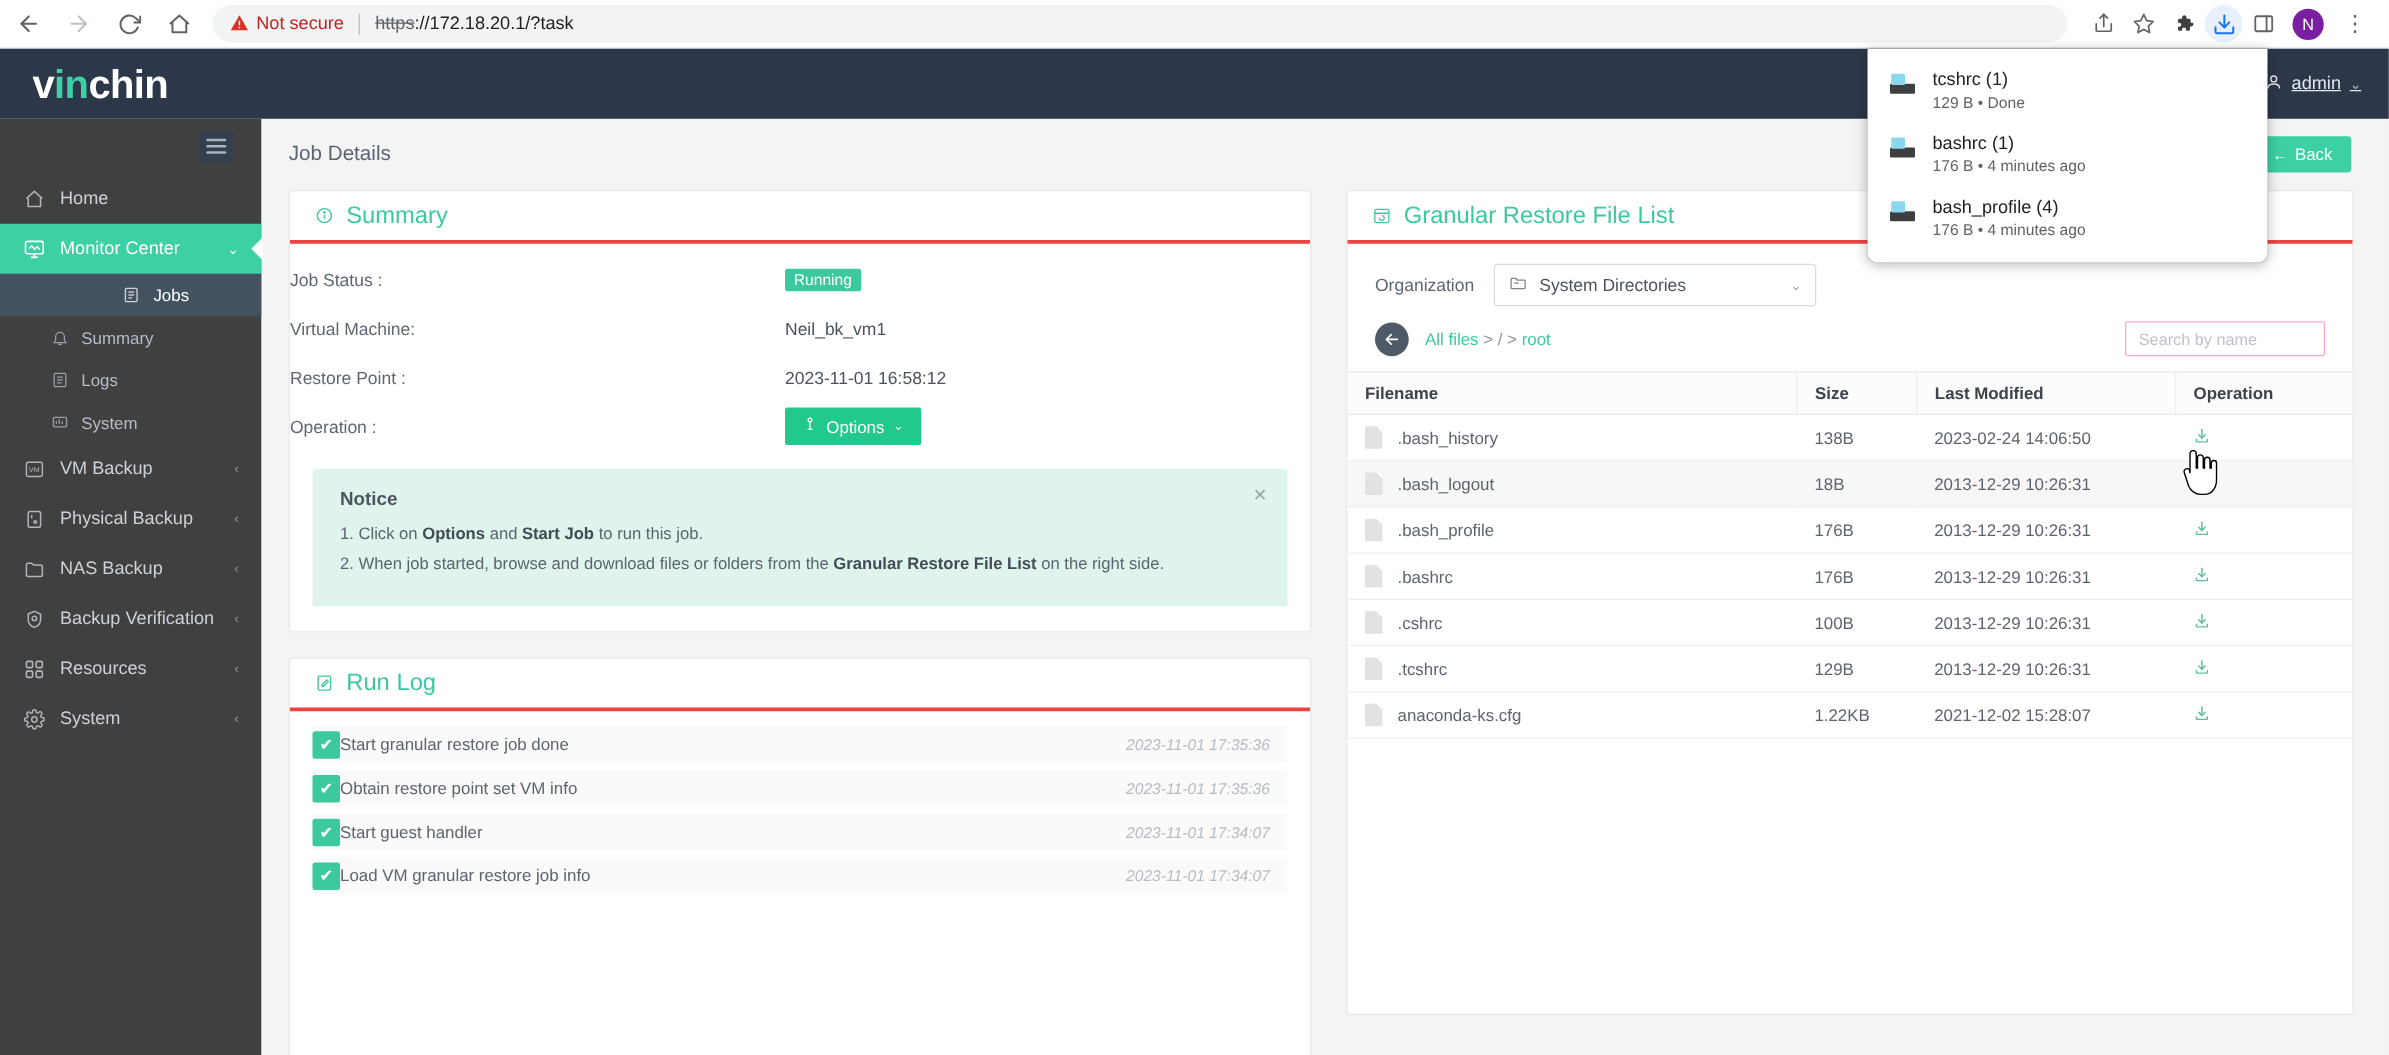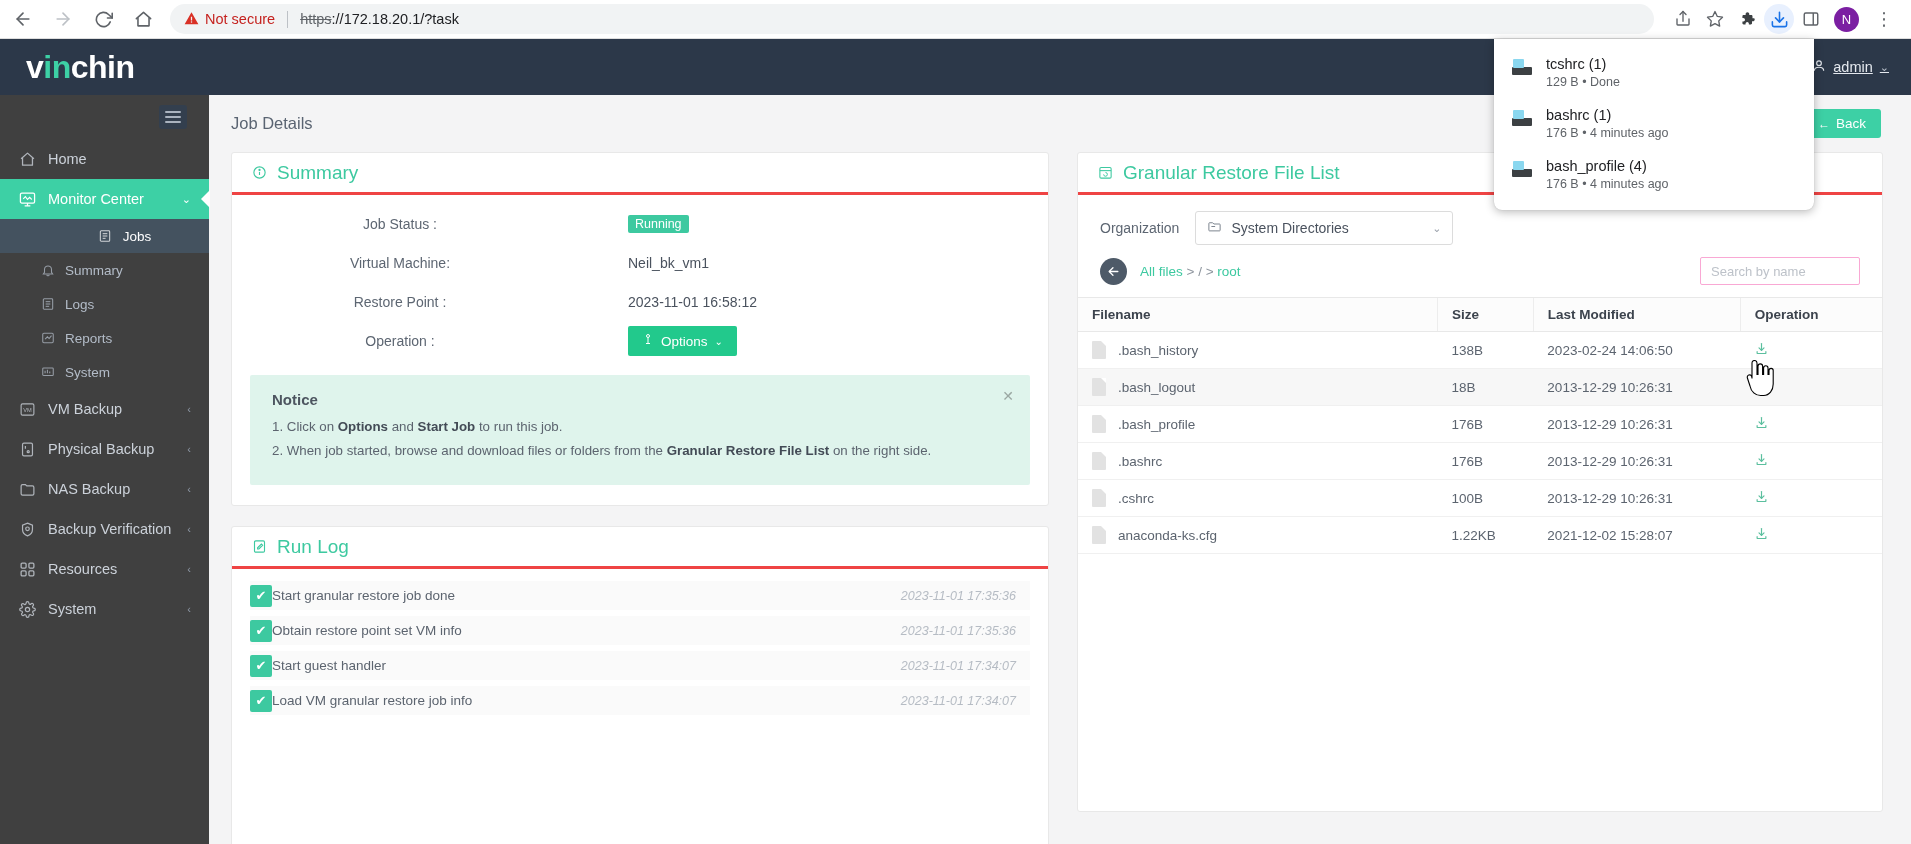--- a/index.html
+++ b/index.html
@@ -131,21 +131,21 @@
   .card-head {
     height: 42px; display: flex; align-items: center; gap: 10px;
     padding-left: 20px; border-bottom: 3px solid #ef4444;
     color: #3dc9a0; font-size: 19px;
   }
   .card-head .ch-ico { display: flex; align-items: center; }
 
   
   #summary-body { padding: 16px 0 6px 0; }
   .sum-row { display: flex; height: 26px; align-items: center; margin-bottom: 13px; }
-  .sum-label { width: 360px; text-align: center; padding-right: 24px; font-size: 14px; color: #5d6672; }
+  .sum-label { width: 360px; text-align: left; padding-right: 24px; font-size: 14px; color: #5d6672; }
   .sum-value { font-size: 14px; color: #4a525e; margin-left: 36px; }
   #status-badge {
     background: #3dc9a0; color: #ffffff; font-size: 12.5px;
     padding: 2px 7px; border-radius: 2px; display: inline-block;
   }
   #options-btn {
     background: #22c98c; color: #fff; border: none; border-radius: 2px;
     font-size: 13.5px; padding: 7px 14px; display: inline-flex;
     align-items: center; gap: 7px;
   }
@@ -416,29 +416,20 @@
   <div class="sub-item">
     <span class="ico">
         <svg width="14" height="14" viewBox="0 0 24 24" fill="none" stroke="currentColor" stroke-width="1.8">
           <rect x="4" y="3" width="16" height="18" rx="1.5"></rect>
           <line x1="8" y1="8" x2="16" y2="8"></line>
           <line x1="8" y1="12" x2="16" y2="12"></line>
           <line x1="8" y1="16" x2="14" y2="16"></line>
         </svg>
       </span>
     <span>Logs</span>
-  </div>
-  <div class="sub-item">
-    <span class="ico">
-        <svg width="14" height="14" viewBox="0 0 24 24" fill="none" stroke="currentColor" stroke-width="1.8">
-          <rect x="3" y="4" width="18" height="16" rx="2"></rect>
-          <polyline points="7 14 11 10 14 13 18 8"></polyline>
-        </svg>
-      </span>
-    <span>Reports</span>
   </div>
   <div class="sub-item">
     <span class="ico">
         <svg width="14" height="14" viewBox="0 0 24 24" fill="none" stroke="currentColor" stroke-width="1.8">
           <rect x="3" y="5" width="18" height="13" rx="1.5"></rect>
           <line x1="7" y1="14" x2="7" y2="10"></line>
           <line x1="11" y1="14" x2="11" y2="8"></line>
           <line x1="15" y1="14" x2="15" y2="11"></line>
         </svg>
       </span>
@@ -725,20 +716,35 @@
               <td><span class="dl-btn"><svg width="15" height="15" viewBox="0 0 24 24" fill="none" stroke="currentColor" stroke-width="1.9" stroke-linecap="round" stroke-linejoin="round">
                       <path d="M5 17v2a1 1 0 0 0 1 1h12a1 1 0 0 0 1-1v-2"></path>
                       <polyline points="8 11 12 15 16 11"></polyline>
                       <line x1="12" y1="15" x2="12" y2="4"></line>
                     </svg></span></td>
             </tr>
             <tr>
               <td>
                   <span class="fname-cell">
                     <span class="file-glyph"></span>
+                    <span>.tcshrc</span>
+                  </span>
+                </td>
+              <td>129B</td>
+              <td>2013-12-29 10:26:31</td>
+              <td><span class="dl-btn"><svg width="15" height="15" viewBox="0 0 24 24" fill="none" stroke="currentColor" stroke-width="1.9" stroke-linecap="round" stroke-linejoin="round">
+                      <path d="M5 17v2a1 1 0 0 0 1 1h12a1 1 0 0 0 1-1v-2"></path>
+                      <polyline points="8 11 12 15 16 11"></polyline>
+                      <line x1="12" y1="15" x2="12" y2="4"></line>
+                    </svg></span></td>
+            </tr>
+            <tr>
+              <td>
+                  <span class="fname-cell">
+                    <span class="file-glyph"></span>
                     <span>anaconda-ks.cfg</span>
                   </span>
                 </td>
               <td>1.22KB</td>
               <td>2021-12-02 15:28:07</td>
               <td><span class="dl-btn"><svg width="15" height="15" viewBox="0 0 24 24" fill="none" stroke="currentColor" stroke-width="1.9" stroke-linecap="round" stroke-linejoin="round">
                       <path d="M5 17v2a1 1 0 0 0 1 1h12a1 1 0 0 0 1-1v-2"></path>
                       <polyline points="8 11 12 15 16 11"></polyline>
                       <line x1="12" y1="15" x2="12" y2="4"></line>
                     </svg></span></td>

